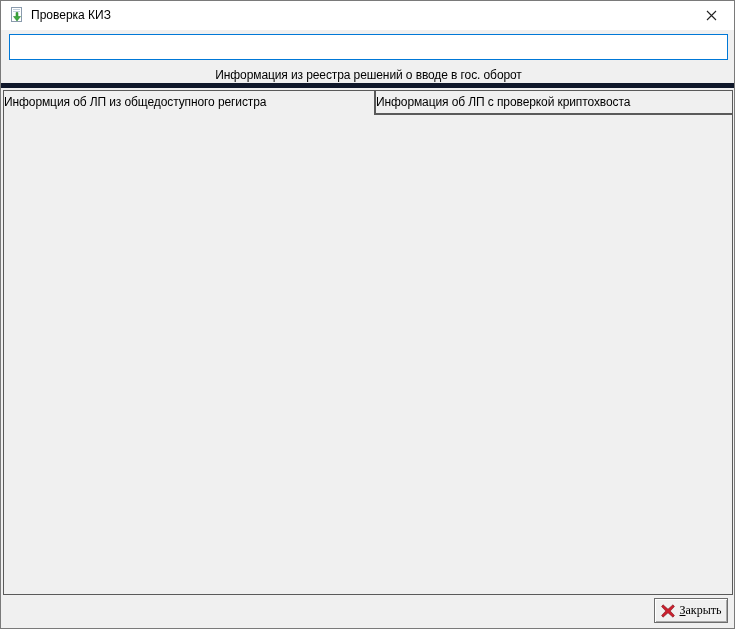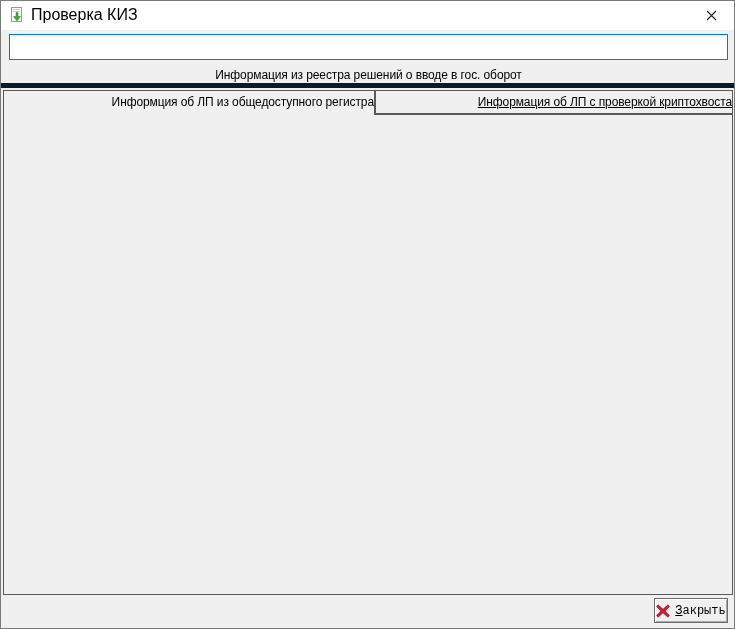--- a/index.html
+++ b/index.html
@@ -12,21 +12,21 @@
     overflow:hidden;
   }
 
   
   .titlebar {
     position:absolute; left:0; top:0; width:100%; height:29px;
     background:#ffffff; display:flex; align-items:center;
     border-bottom:1px solid #ffffff;
   }
   .titlebar .app-icon { margin-left:8px; width:16px; height:16px; flex:0 0 auto; }
-  .titlebar .title { margin-left:6px; font-size:16px; color:#000; }
+  .titlebar .title { margin-left:6px; font-size:12px; color:#000; }
   .close-btn {
     position:absolute; right:0; top:0; width:45px; height:28px;
     display:flex; align-items:center; justify-content:center;
     background:#ffffff; cursor:default;
   }
   .close-btn svg { width:11px; height:11px; }
 
   
   .kiz-input {
     position:absolute; left:8px; top:33px; width:719px; height:26px;
@@ -38,25 +38,25 @@
   .registry-header {
     position:absolute; left:0; top:62px; width:735px; height:25px;
     line-height:25px; text-align:center;
     border-bottom:5px solid #0f172a;
     letter-spacing:-0.1px;
   }
 
   
   .tabs { position:absolute; left:2px; top:89px; width:730px; height:25px; display:flex; z-index:3; }
   .tab {
-    text-align:right; background:#f0f0f0; letter-spacing:-0.1px;
+    text-align:left; background:#f0f0f0; letter-spacing:-0.1px;
     border:1px solid #5a5a5a; line-height:22px; cursor:default;
   }
   .tab.active { width:372px; height:25px; border-bottom:none; z-index:4; }
-  .tab.inactive { width:358px; height:24px;text-decoration:underline; }
+  .tab.inactive { width:358px; height:24px; }
 
   
   .tab-page {
     position:absolute; left:2px; top:113px; width:730px; height:481px;
     border:1px solid #5a5a5a; background:#f0f0f0; z-index:1;
   }
 
   .fld-label { position:absolute; left:8px; height:19px; line-height:19px; letter-spacing:-0.1px; white-space:nowrap; }
   .fld {
     position:absolute; height:19px;
@@ -65,21 +65,21 @@
   }
   textarea.fld { resize:none; overflow:hidden; }
 
   
   .close-dialog-btn {
     position:absolute; left:653px; top:597px; width:74px; height:25px;
     background:#f0f0f0;
     border:1px solid #6d6d6d;
     box-shadow: inset 1px 1px 0 #ffffff, inset -1px -1px 0 #a9a9a9;
     display:flex; align-items:center; justify-content:center; gap:5px;
-    font-family:Liberation Mono, monospace; font-size:12px; cursor:default;
+    font-family:Liberation Serif, serif; font-size:12px; cursor:default;
   }
   .close-dialog-btn .red-x { width:14px; height:14px; }
   .mnemonic { text-decoration:underline; }
 </style>
 </head>
 <body>
 
 <div class="dialog">
 
   <div class="titlebar">

